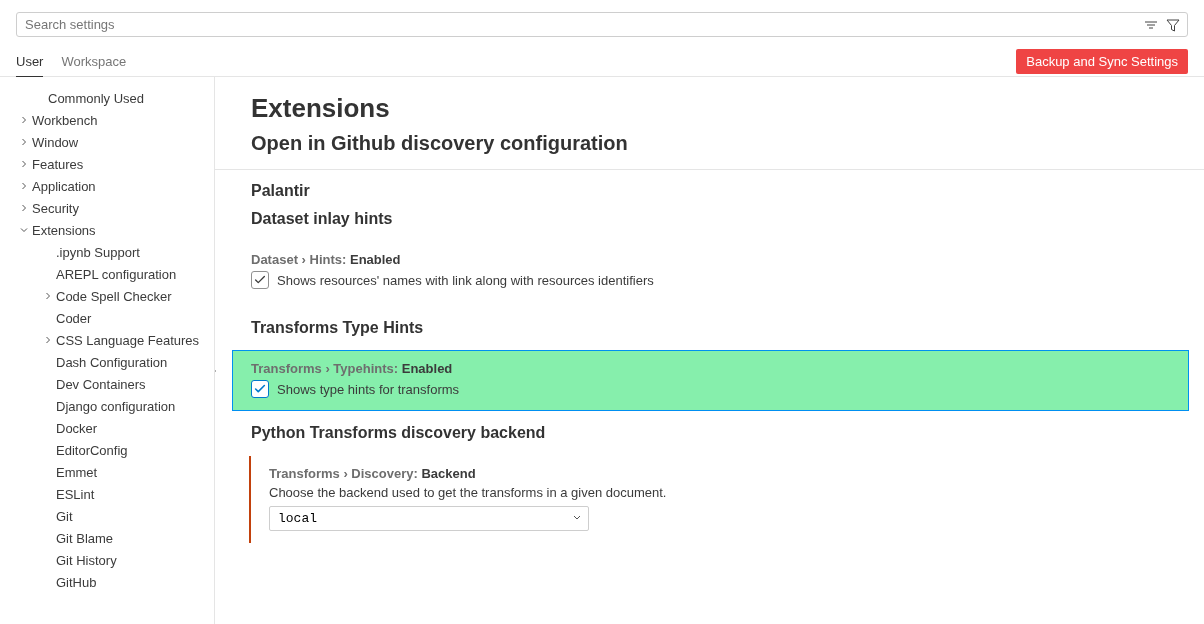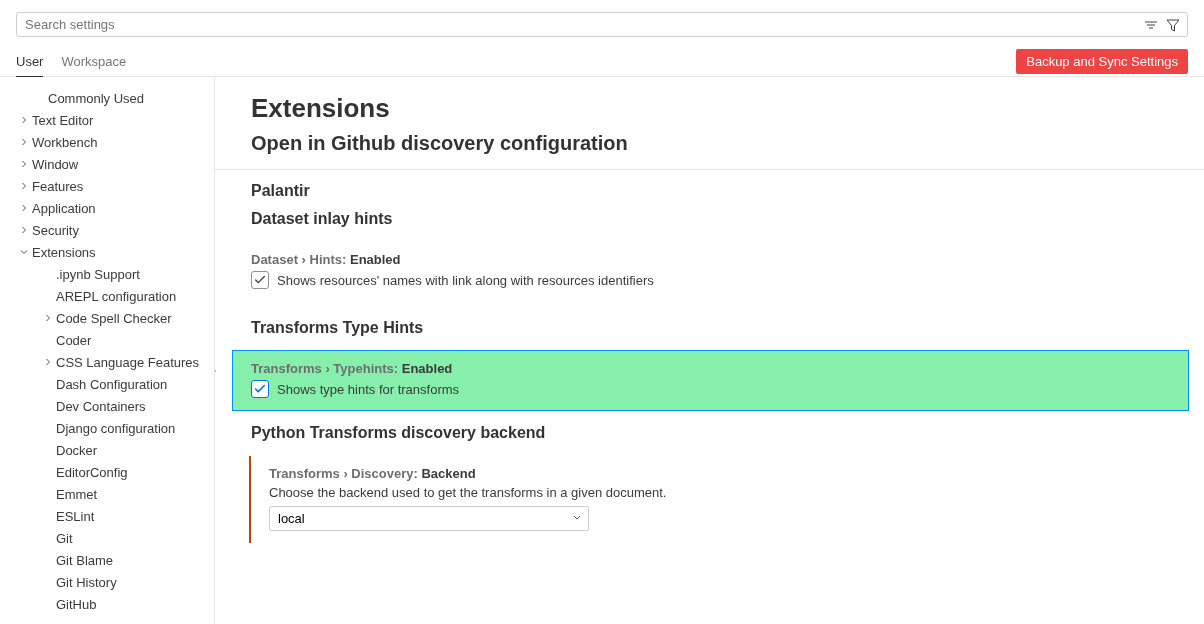--- a/index.html
+++ b/index.html
@@ -43,21 +43,21 @@
     .chk-row { display: flex; align-items: center; gap: 8px; }
     .chk { width: 18px; height: 18px; border: 1px solid #919191; border-radius: 3px; display: flex; align-items: center; justify-content: center; cursor: pointer; background:#fff; flex-shrink:0; }
     .chk.blue { border-color: #007acc; }
     .chk svg { stroke: #3b3b3b; }
     .chk.blue svg { stroke: #007acc; }
     .chk-label { font-size: 13px; color: #3b3b3b; }
     .gear { position: absolute; left: -18px; top: 12px; color: #616161; cursor:pointer; }
     .setting.active .gear { left: -32px; }
     
     .select-wrap { position: relative; width: 320px; margin-top: 6px; }
-    .select { width: 100%; border: 1px solid #cecece; padding: 4px 28px 4px 8px; font-size: 13px; background: #fff; cursor: pointer; border-radius: 2px; text-align:left; }
+    .select { width: 100%; border: 1px solid #cecece; padding: 4px 28px 4px 8px; font-size: 13px; background: #fff; cursor: pointer; border-radius: 2px; text-align:left;font-family:Liberation Mono, monospace; }
     .select-chev { position: absolute; right: 6px; top: 50%; transform: translateY(-50%); pointer-events: none; color:#424242; }
   </style>
 </head>
 <body>
 
 <div class="search-bar">
   <input class="search-input" placeholder="Search settings" style="">
   <div class="search-icons">
     <span class="icon-btn">
       <svg width="16" height="16" viewBox="0 0 16 16" fill="none">
@@ -84,28 +84,20 @@
   <div class="sidebar" id="sidebar">
       <div class="tree-item lvl1 noicon">
         <span>Commonly Used</span>
       </div>
       <div class="tree-item lvl1">
         <span class="chev">
           <svg width="12" height="12" viewBox="0 0 16 16">
             <path d="M6 4l4 4-4 4" stroke="currentColor" stroke-width="1.2" fill="none"></path>
           </svg>
         </span>
-        <span>Text Editor</span>
-      </div>
-      <div class="tree-item lvl1">
-        <span class="chev">
-          <svg width="12" height="12" viewBox="0 0 16 16">
-            <path d="M6 4l4 4-4 4" stroke="currentColor" stroke-width="1.2" fill="none"></path>
-          </svg>
-        </span>
         <span>Workbench</span>
       </div>
       <div class="tree-item lvl1">
         <span class="chev">
           <svg width="12" height="12" viewBox="0 0 16 16">
             <path d="M6 4l4 4-4 4" stroke="currentColor" stroke-width="1.2" fill="none"></path>
           </svg>
         </span>
         <span>Window</span>
       </div>

